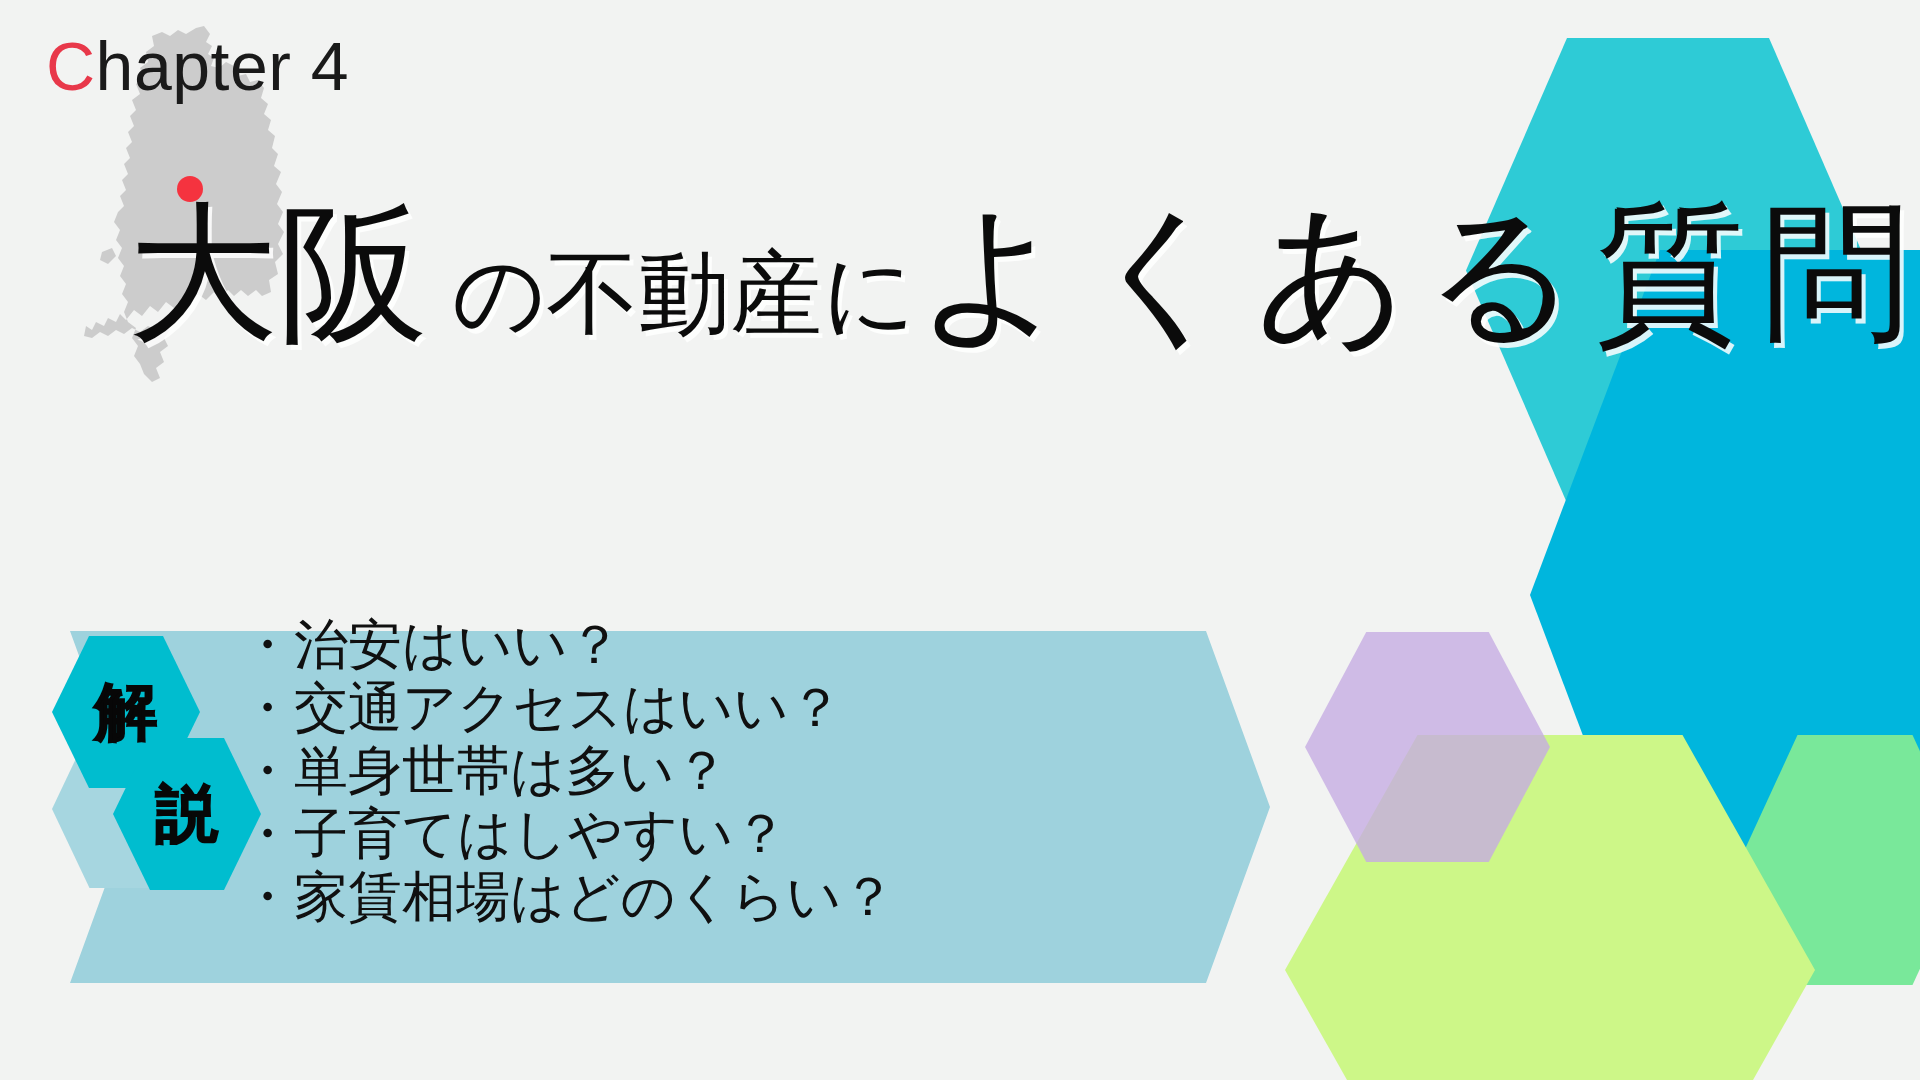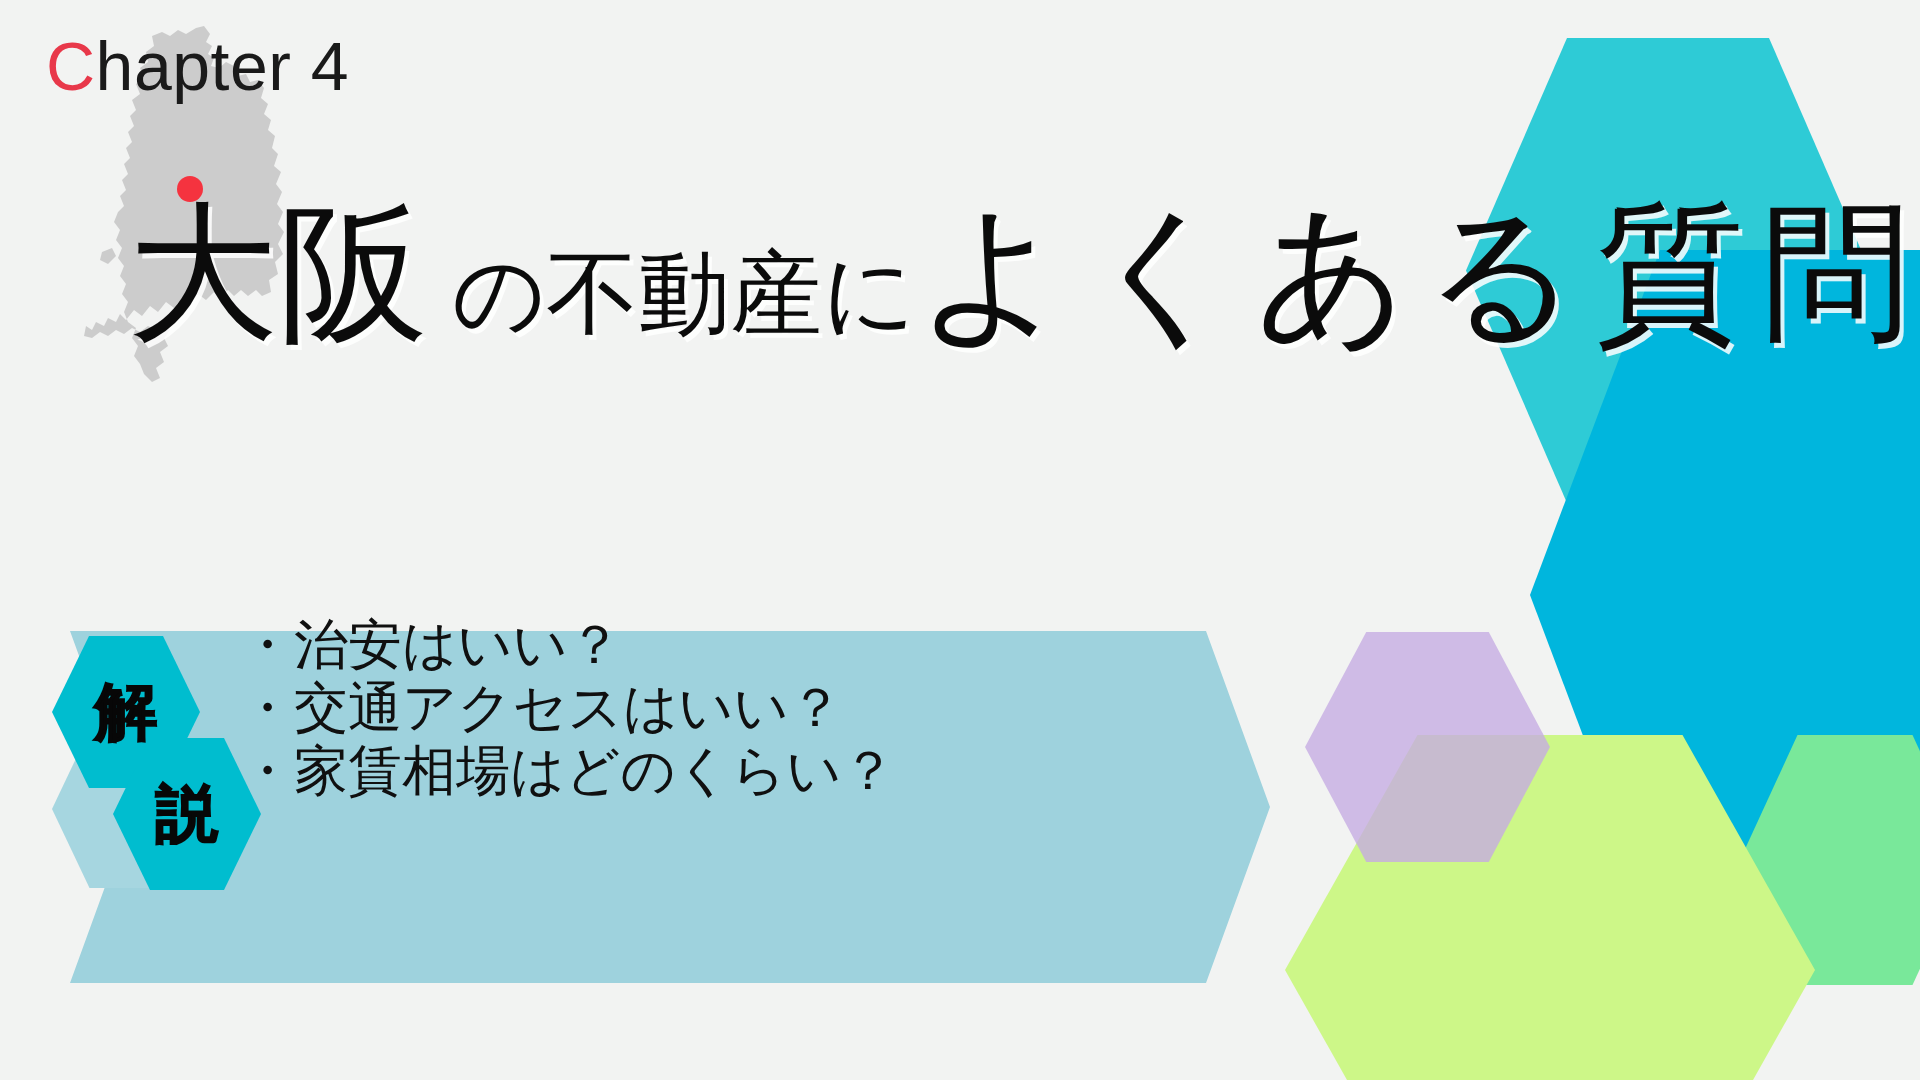--- a/index.html
+++ b/index.html
@@ -187,16 +187,18 @@
   <div class="badge-hex" id="badge-kai">
     <span>解</span>
   </div>
   <div class="badge-hex" id="badge-setsu">
     <span>説</span>
   </div>
 
   <div id="bullets">
     <span class="row">・治安はいい？</span>
     <span class="row">・交通アクセスはいい？</span>
+    <span class="row">・単身世帯は多い？</span>
+    <span class="row">・子育てはしやすい？</span>
     <span class="row">・家賃相場はどのくらい？</span>
   </div>
 
 </div>
 
 </body></html>

